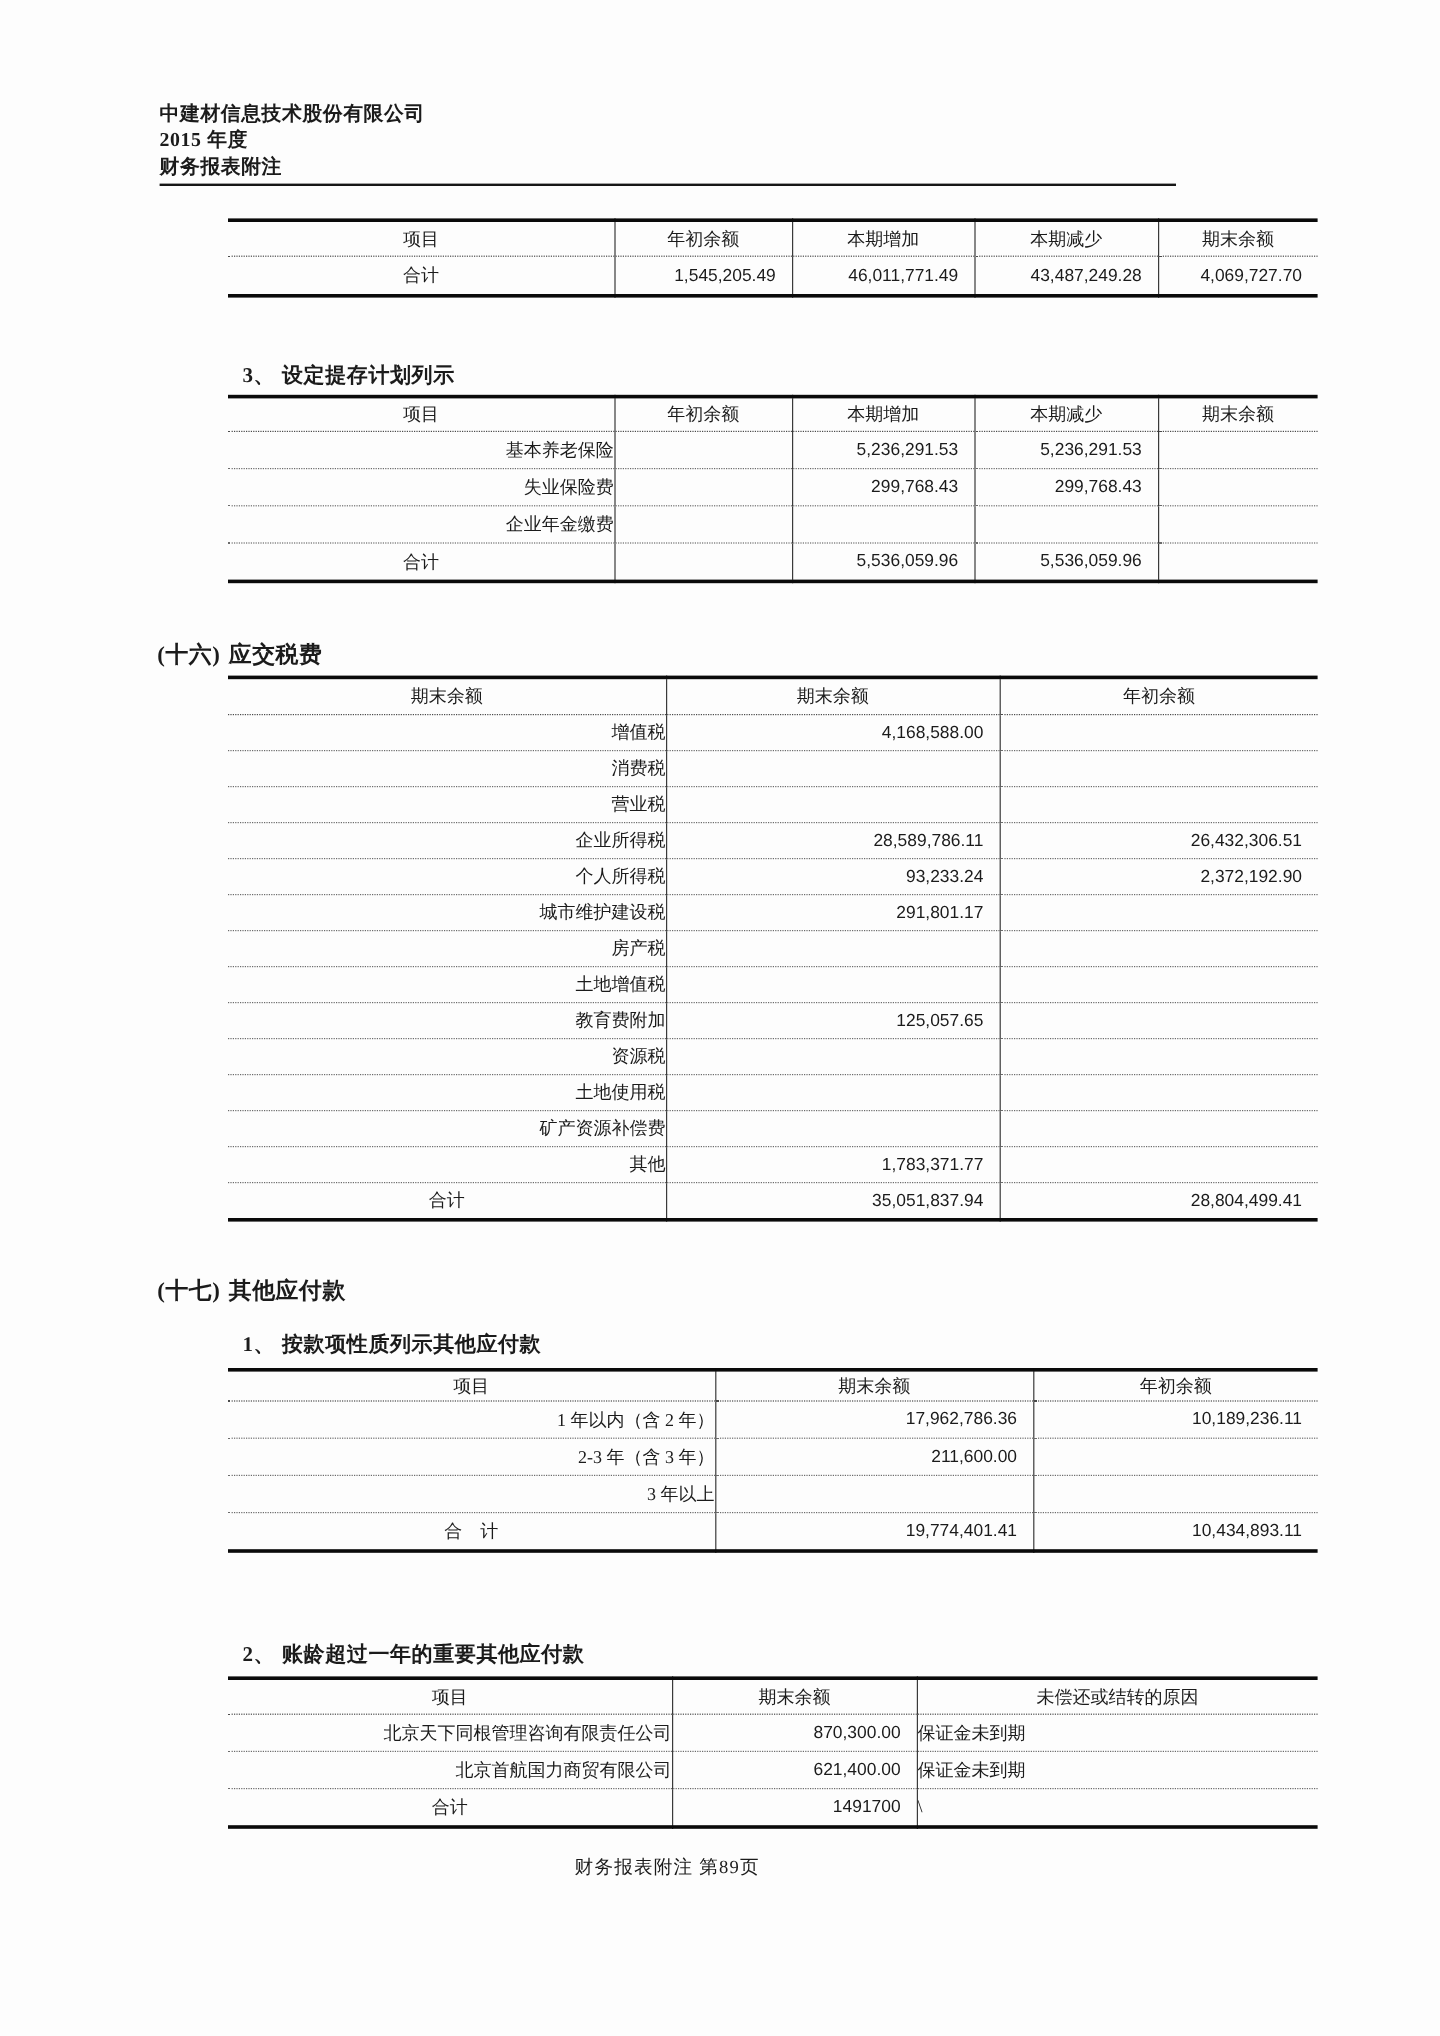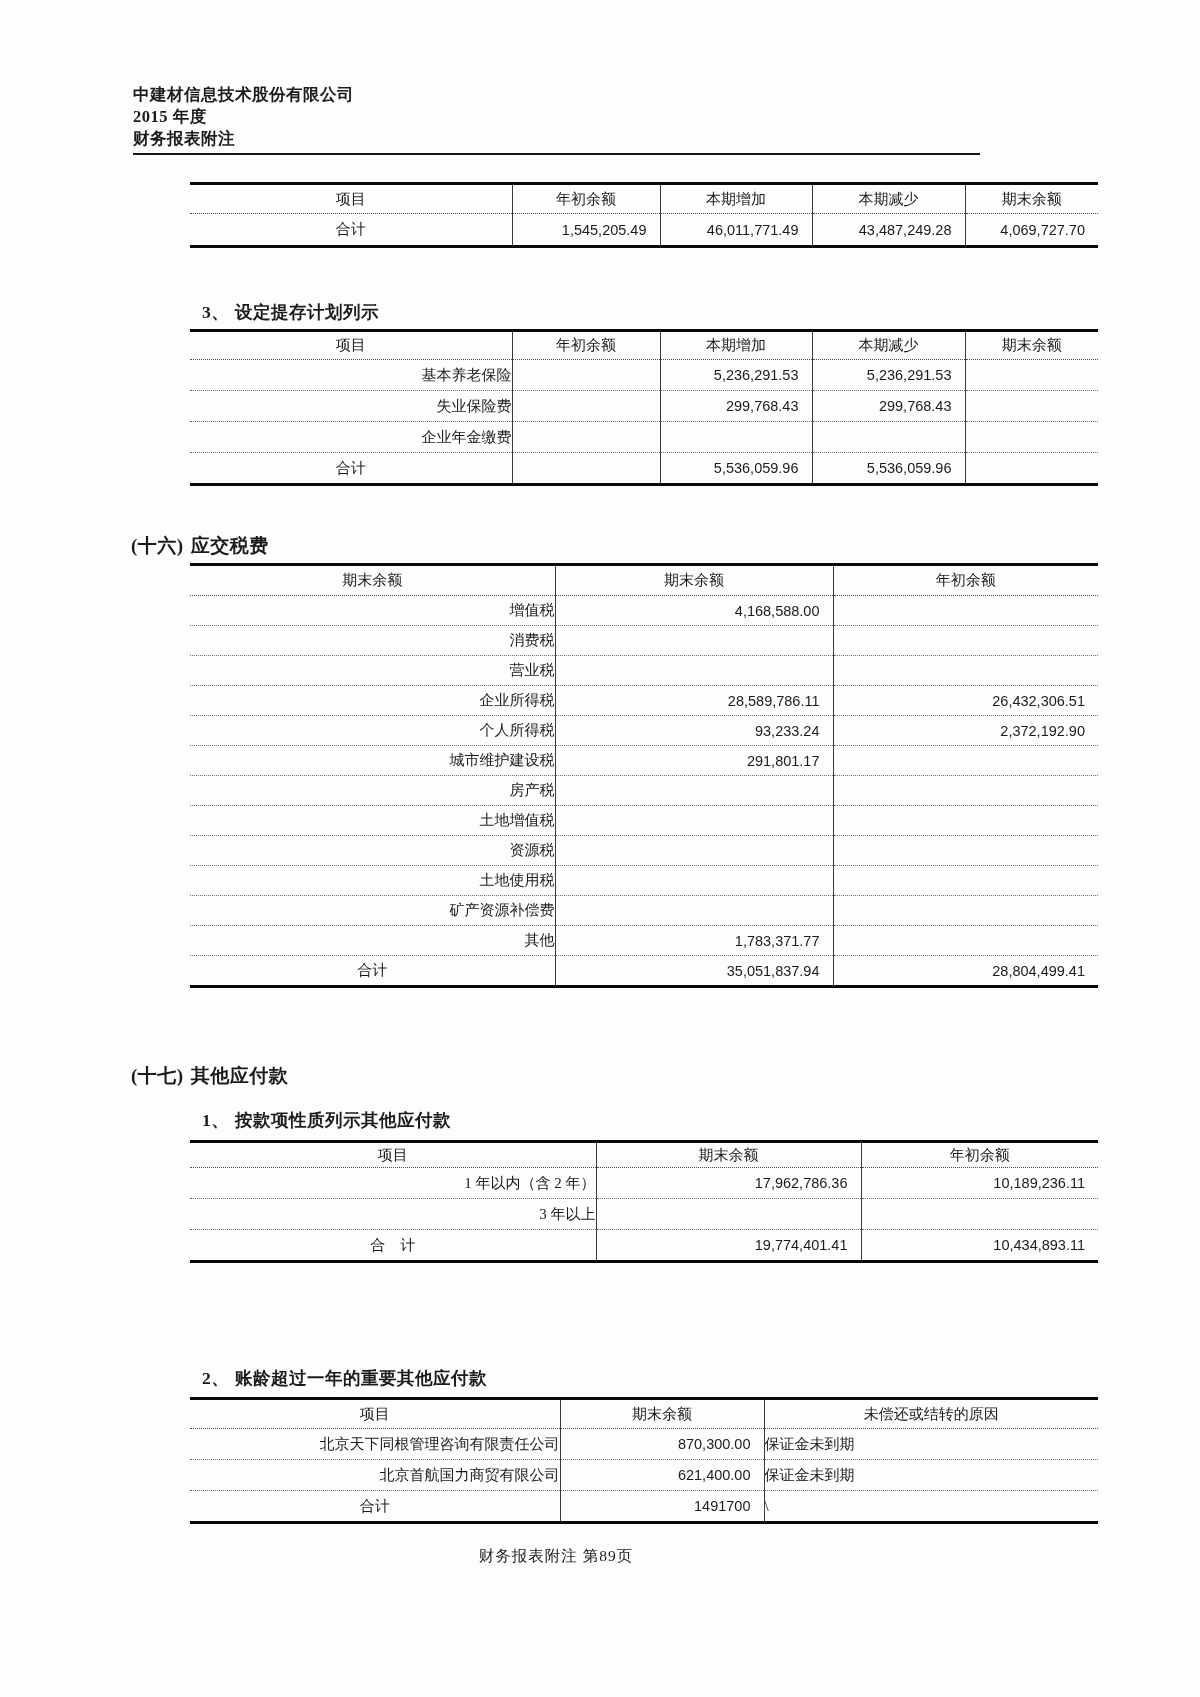--- a/index.html
+++ b/index.html
@@ -228,20 +228,25 @@
           <td>房产税</td>
           <td></td>
           <td></td>
         </tr>
         <tr>
           <td>土地增值税</td>
           <td></td>
           <td></td>
         </tr>
         <tr>
+          <td>教育费附加</td>
+          <td>125,057.65</td>
+          <td></td>
+        </tr>
+        <tr>
           <td>资源税</td>
           <td></td>
           <td></td>
         </tr>
         <tr>
           <td>土地使用税</td>
           <td></td>
           <td></td>
         </tr>
         <tr>
@@ -282,20 +287,25 @@
           <th>年初余额</th>
         </tr>
       </thead>
       <tbody>
         <tr>
           <td>1 年以内（含 2 年）</td>
           <td>17,962,786.36</td>
           <td>10,189,236.11</td>
         </tr>
         <tr>
+          <td>2-3 年（含 3 年）</td>
+          <td>211,600.00</td>
+          <td></td>
+        </tr>
+        <tr>
           <td>3 年以上</td>
           <td></td>
           <td></td>
         </tr>
         <tr class="total">
           <td>合　计</td>
           <td>19,774,401.41</td>
           <td>10,434,893.11</td>
         </tr>
       </tbody>

